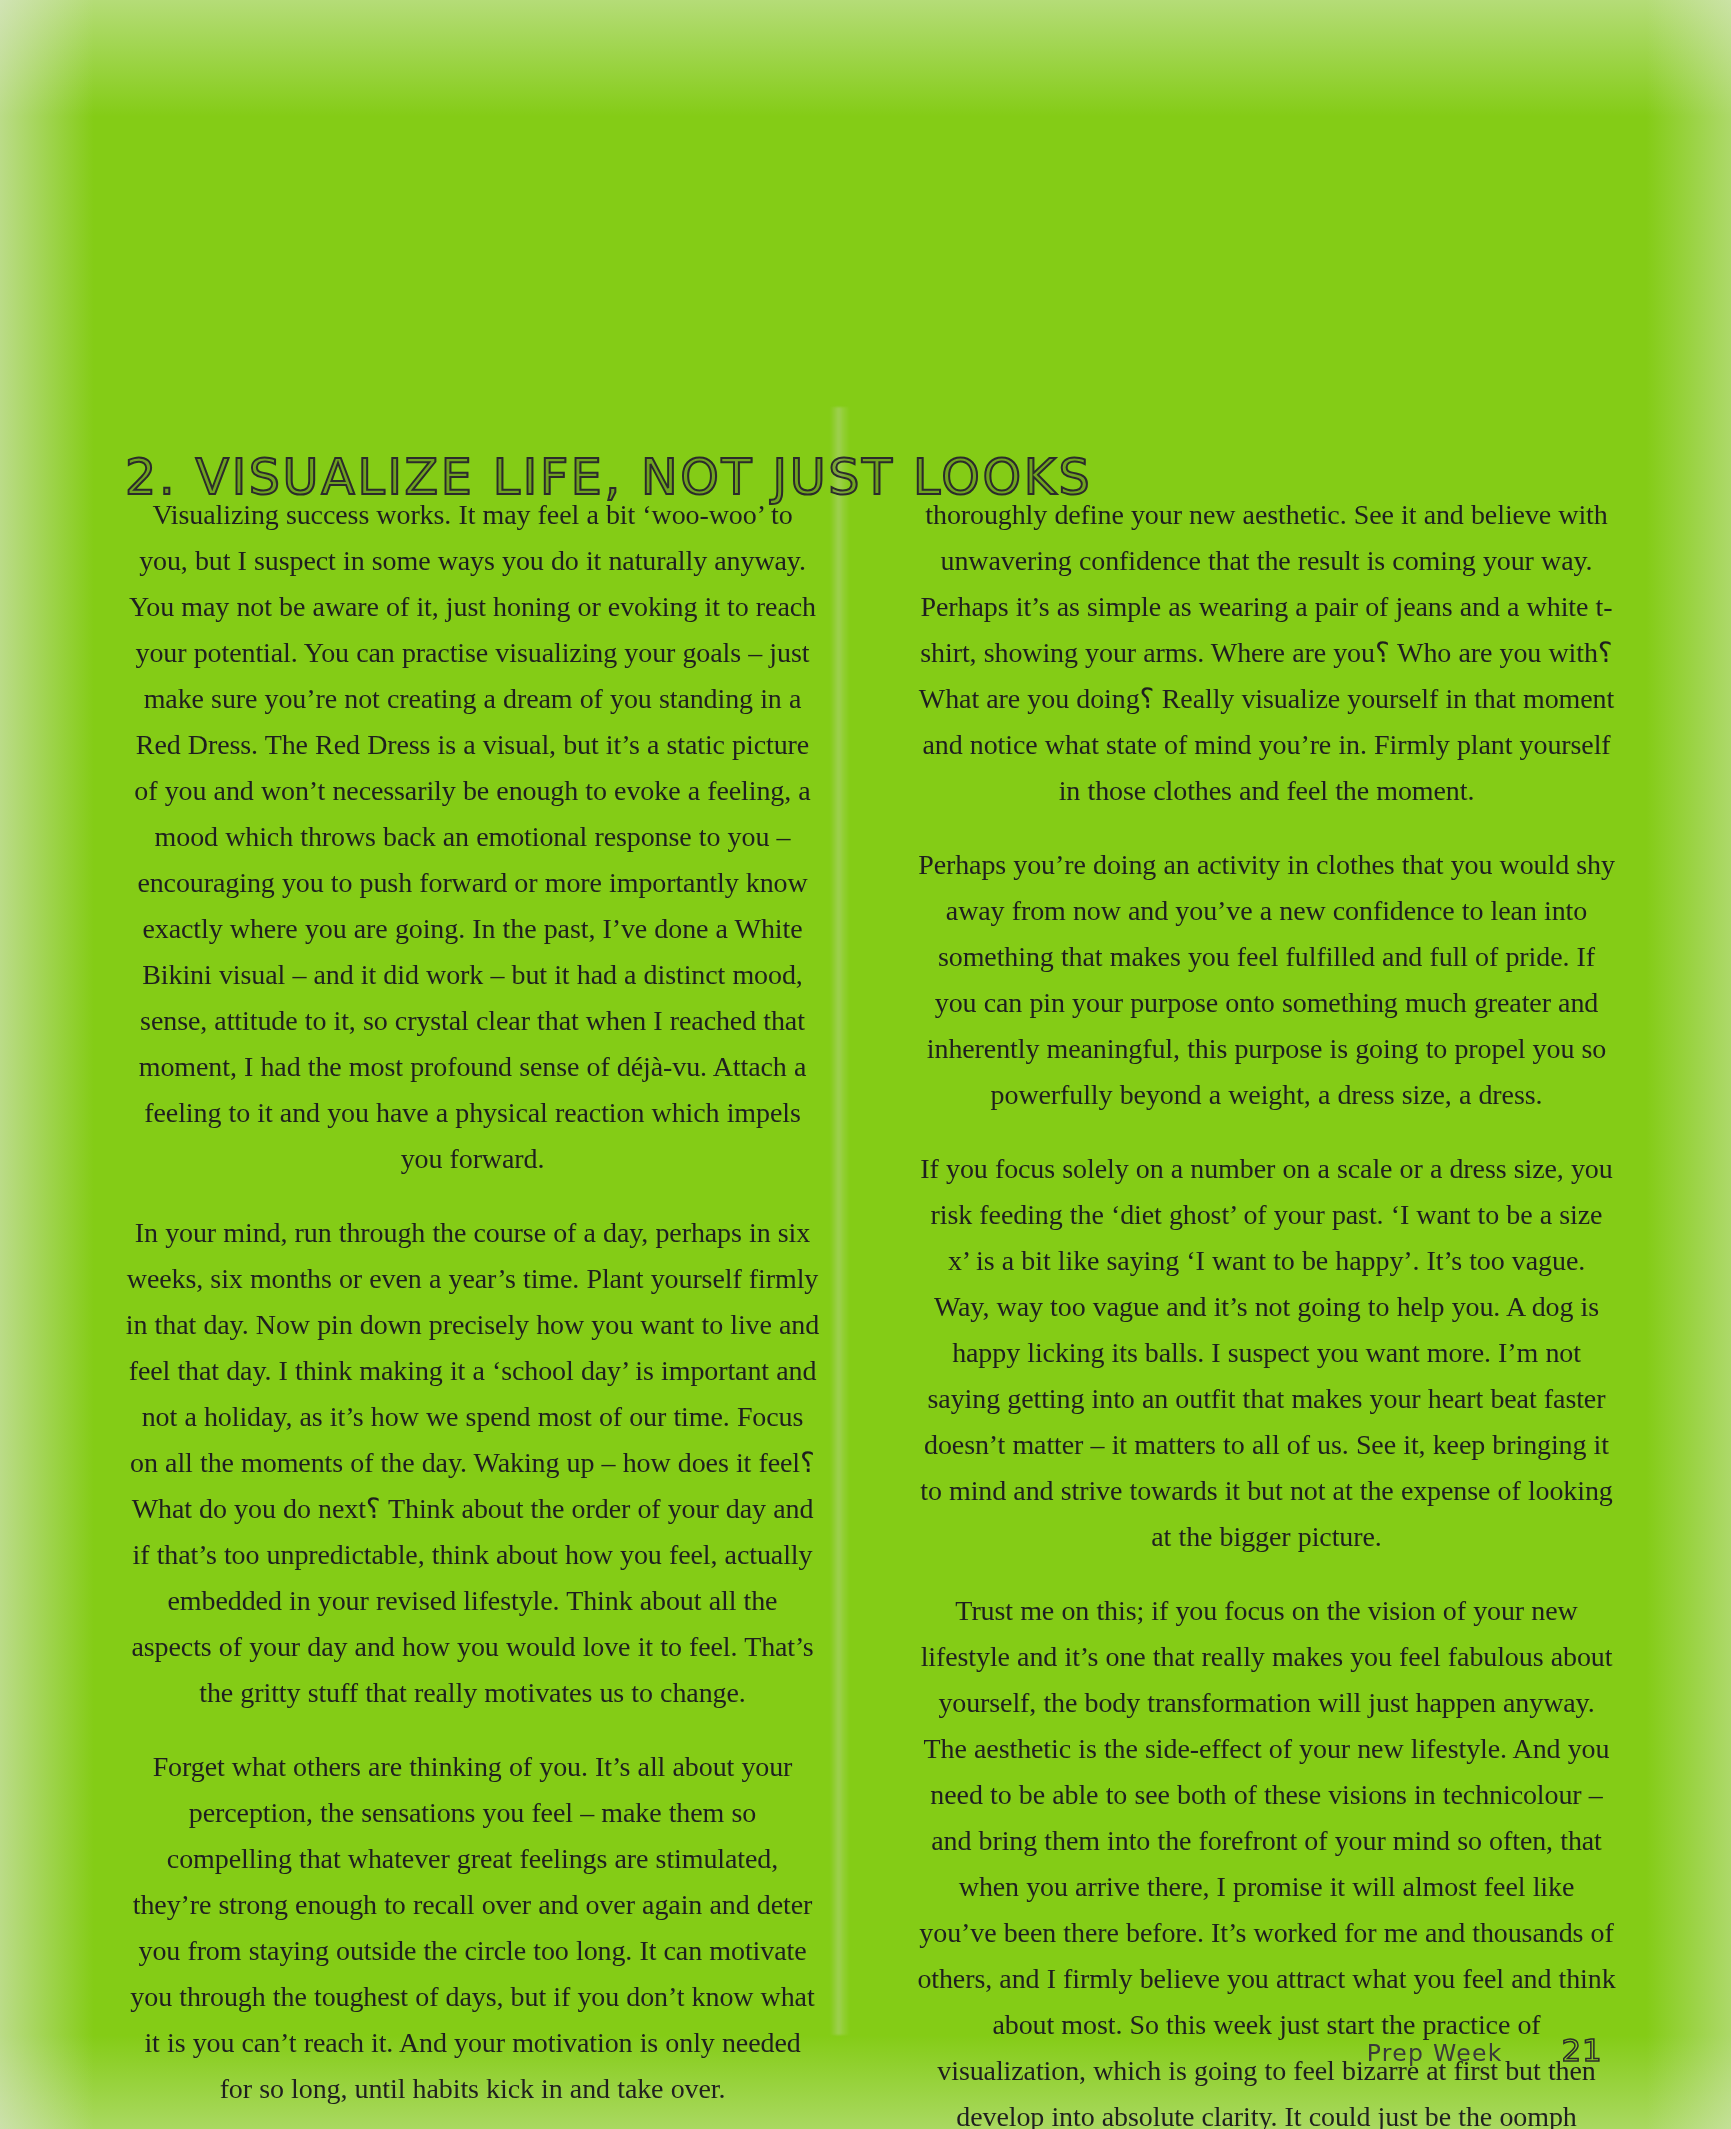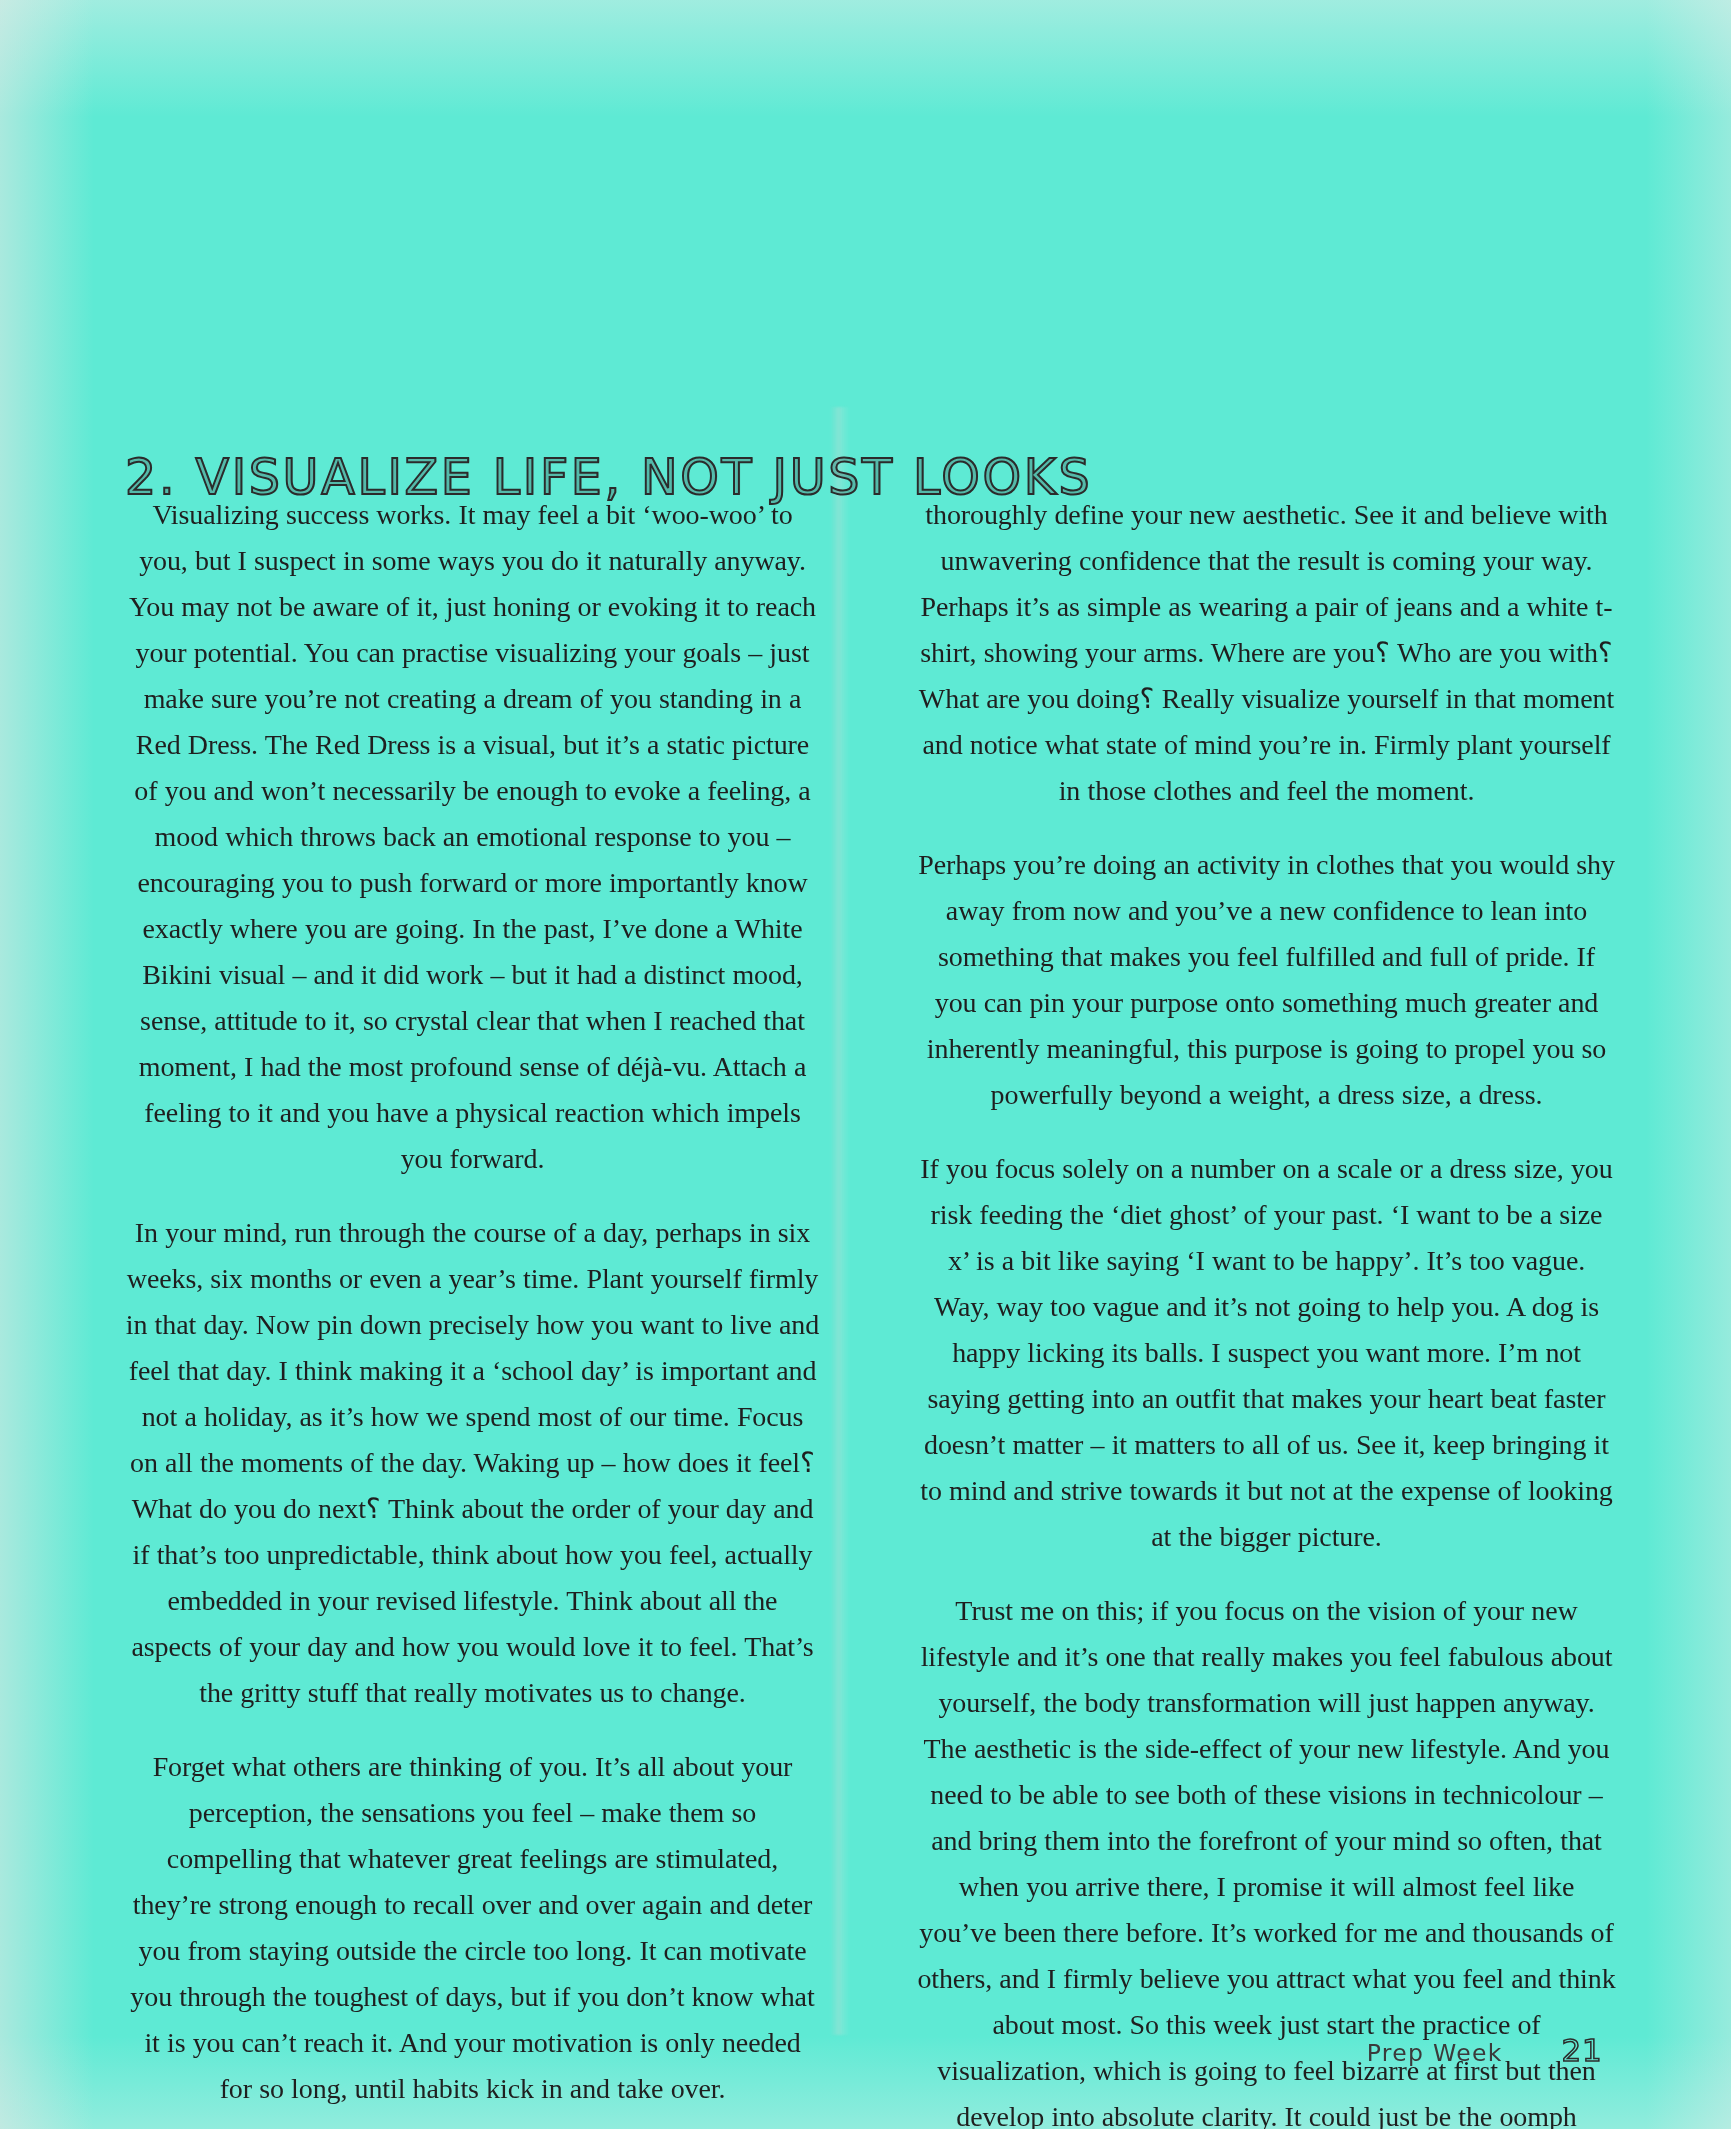--- a/index.html
+++ b/index.html
@@ -6,21 +6,21 @@
   html, body {
     margin: 0;
     padding: 0;
     background: #ffffff;
   }
 
   .page {
     position: relative;
     width: 1732px;
     height: 2129px;
-    background: #5eead4;
+    background: #84cc16;
     overflow: hidden;
     
     box-sizing: border-box;
   }
 
   
   .scan-tint {
     position: absolute;
     inset: 0;
     pointer-events: none;

